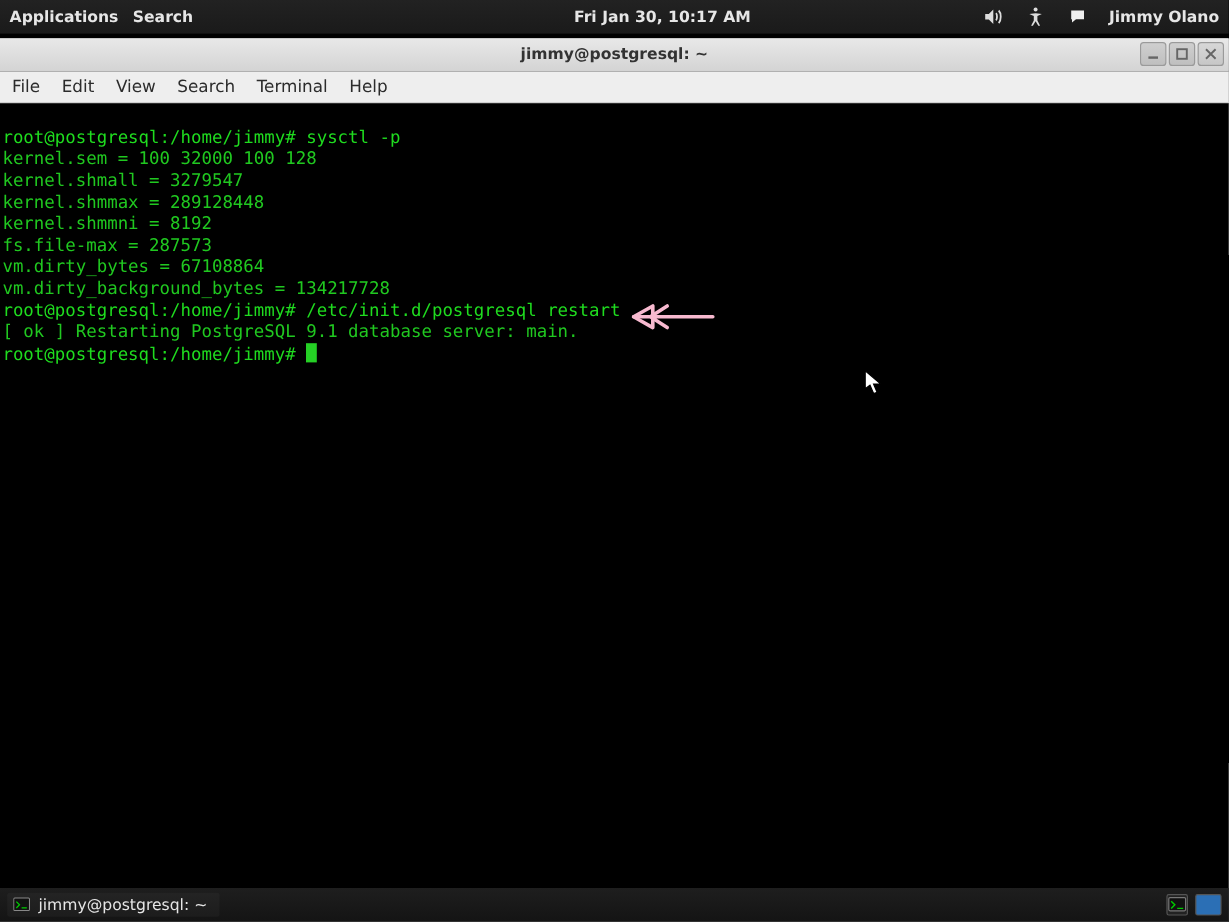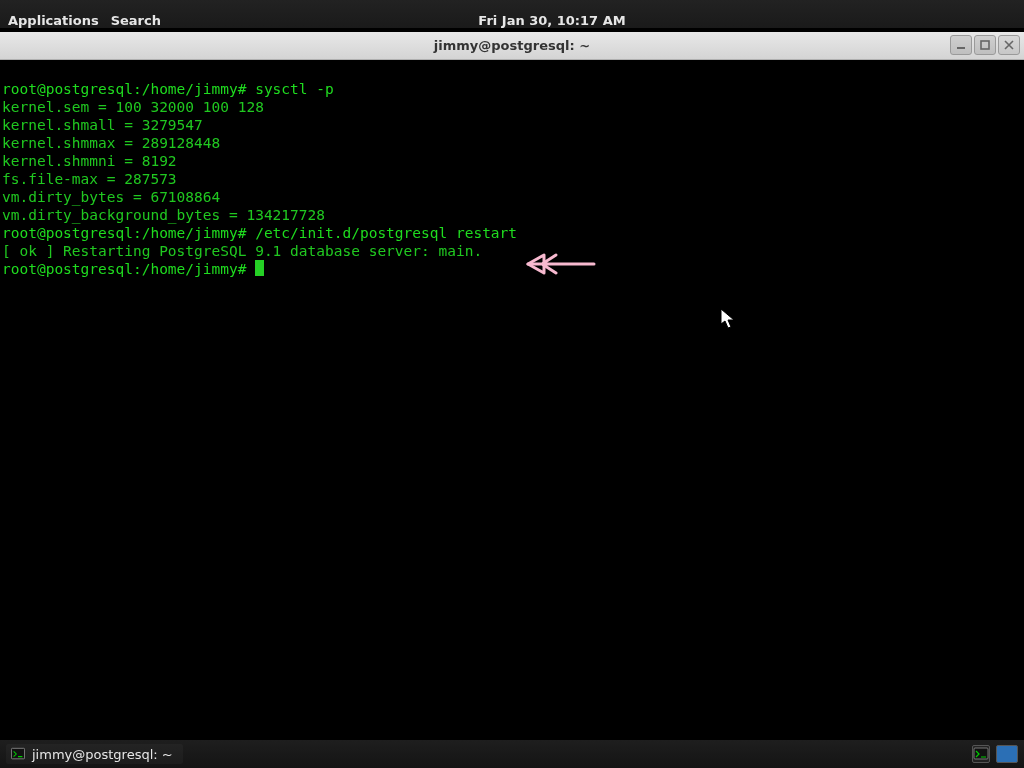--- a/index.html
+++ b/index.html
@@ -13,21 +13,21 @@
     position: relative;
   }
   
   .top-panel {
     position: absolute;
     top: 0; left: 0; right: 0;
     height: 28px;
     background: linear-gradient(to bottom, #222, #1a1a1a);
     color: #e6e6e6;
     display: flex;
-    align-items: flex-end;
+    align-items: center;
     padding: 0 8px;
     font-size: 13px;
     font-weight: bold;
   }
   .top-panel .left  { display: flex; gap: 12px; }
   .top-panel .center {
     position: absolute;
     left: 50%; transform: translateX(-50%); margin-left: 40px;
   }
   .top-panel .right {
@@ -178,20 +178,41 @@
 </style>
 </head>
 <body>
 
 <div class="top-panel">
   <div class="left">
     <span class="menu-item">Applications</span>
     <span class="menu-item">Search</span>
   </div>
   <div class="center">Fri Jan 30, 10:17 AM</div>
+  <div class="right">
+    <span class="panel-icon">
+      <svg width="18" height="18" viewBox="0 0 24 24" fill="none" stroke="#ddd" stroke-width="2">
+        <polygon points="4,9 8,9 13,4 13,20 8,15 4,15" fill="#ddd" stroke="none"></polygon>
+        <path d="M16 8c1.5 1.5 1.5 6.5 0 8"></path>
+        <path d="M19 5c3 3 3 11 0 14"></path>
+      </svg>
+    </span>
+    <span class="panel-icon">
+      <svg width="18" height="18" viewBox="0 0 24 24" fill="#ddd">
+        <circle cx="12" cy="4" r="2.2"></circle>
+        <path d="M5 9l7-1 7 1-5 2v5l3 6h-2l-3-5-3 5H7l3-6v-5z"></path>
+      </svg>
+    </span>
+    <span class="panel-icon">
+      <svg width="16" height="16" viewBox="0 0 24 24" fill="#eee">
+        <path d="M4 4h16v11H10l-5 4v-4H4z"></path>
+      </svg>
+    </span>
+    <span>Jimmy Olano</span>
+  </div>
 </div>
 
 <div class="term-window">
   <div class="titlebar">
     <span class="title">jimmy@postgresql: ~</span>
     <div class="win-controls">
       <div class="win-btn">
         <svg width="10" height="10" viewBox="0 0 10 10">
             <rect x="1" y="7" width="8" height="2" fill="#666"></rect>
           </svg>
@@ -202,20 +223,28 @@
           </svg>
       </div>
       <div class="win-btn close">
         <svg width="10" height="10" viewBox="0 0 10 10">
             <path d="M1 1l8 8M9 1l-8 8" stroke="#666" stroke-width="1.6"></path>
           </svg>
       </div>
     </div>
   </div>
 
+  <div class="menubar">
+    <span class="menu-item">File</span>
+    <span class="menu-item">Edit</span>
+    <span class="menu-item">View</span>
+    <span class="menu-item">Search</span>
+    <span class="menu-item">Terminal</span>
+    <span class="menu-item">Help</span>
+  </div>
 
   <div class="term-body">
 <span class="term-line prompt">root@postgresql:/home/jimmy# sysctl -p</span>
 <span class="term-line out">kernel.sem = 100 32000 100 128</span>
 <span class="term-line out">kernel.shmall = 3279547</span>
 <span class="term-line out">kernel.shmmax = 289128448</span>
 <span class="term-line out">kernel.shmmni = 8192</span>
 <span class="term-line out">fs.file-max = 287573</span>
 <span class="term-line out">vm.dirty_bytes = 67108864</span>
 <span class="term-line out">vm.dirty_background_bytes = 134217728</span>

